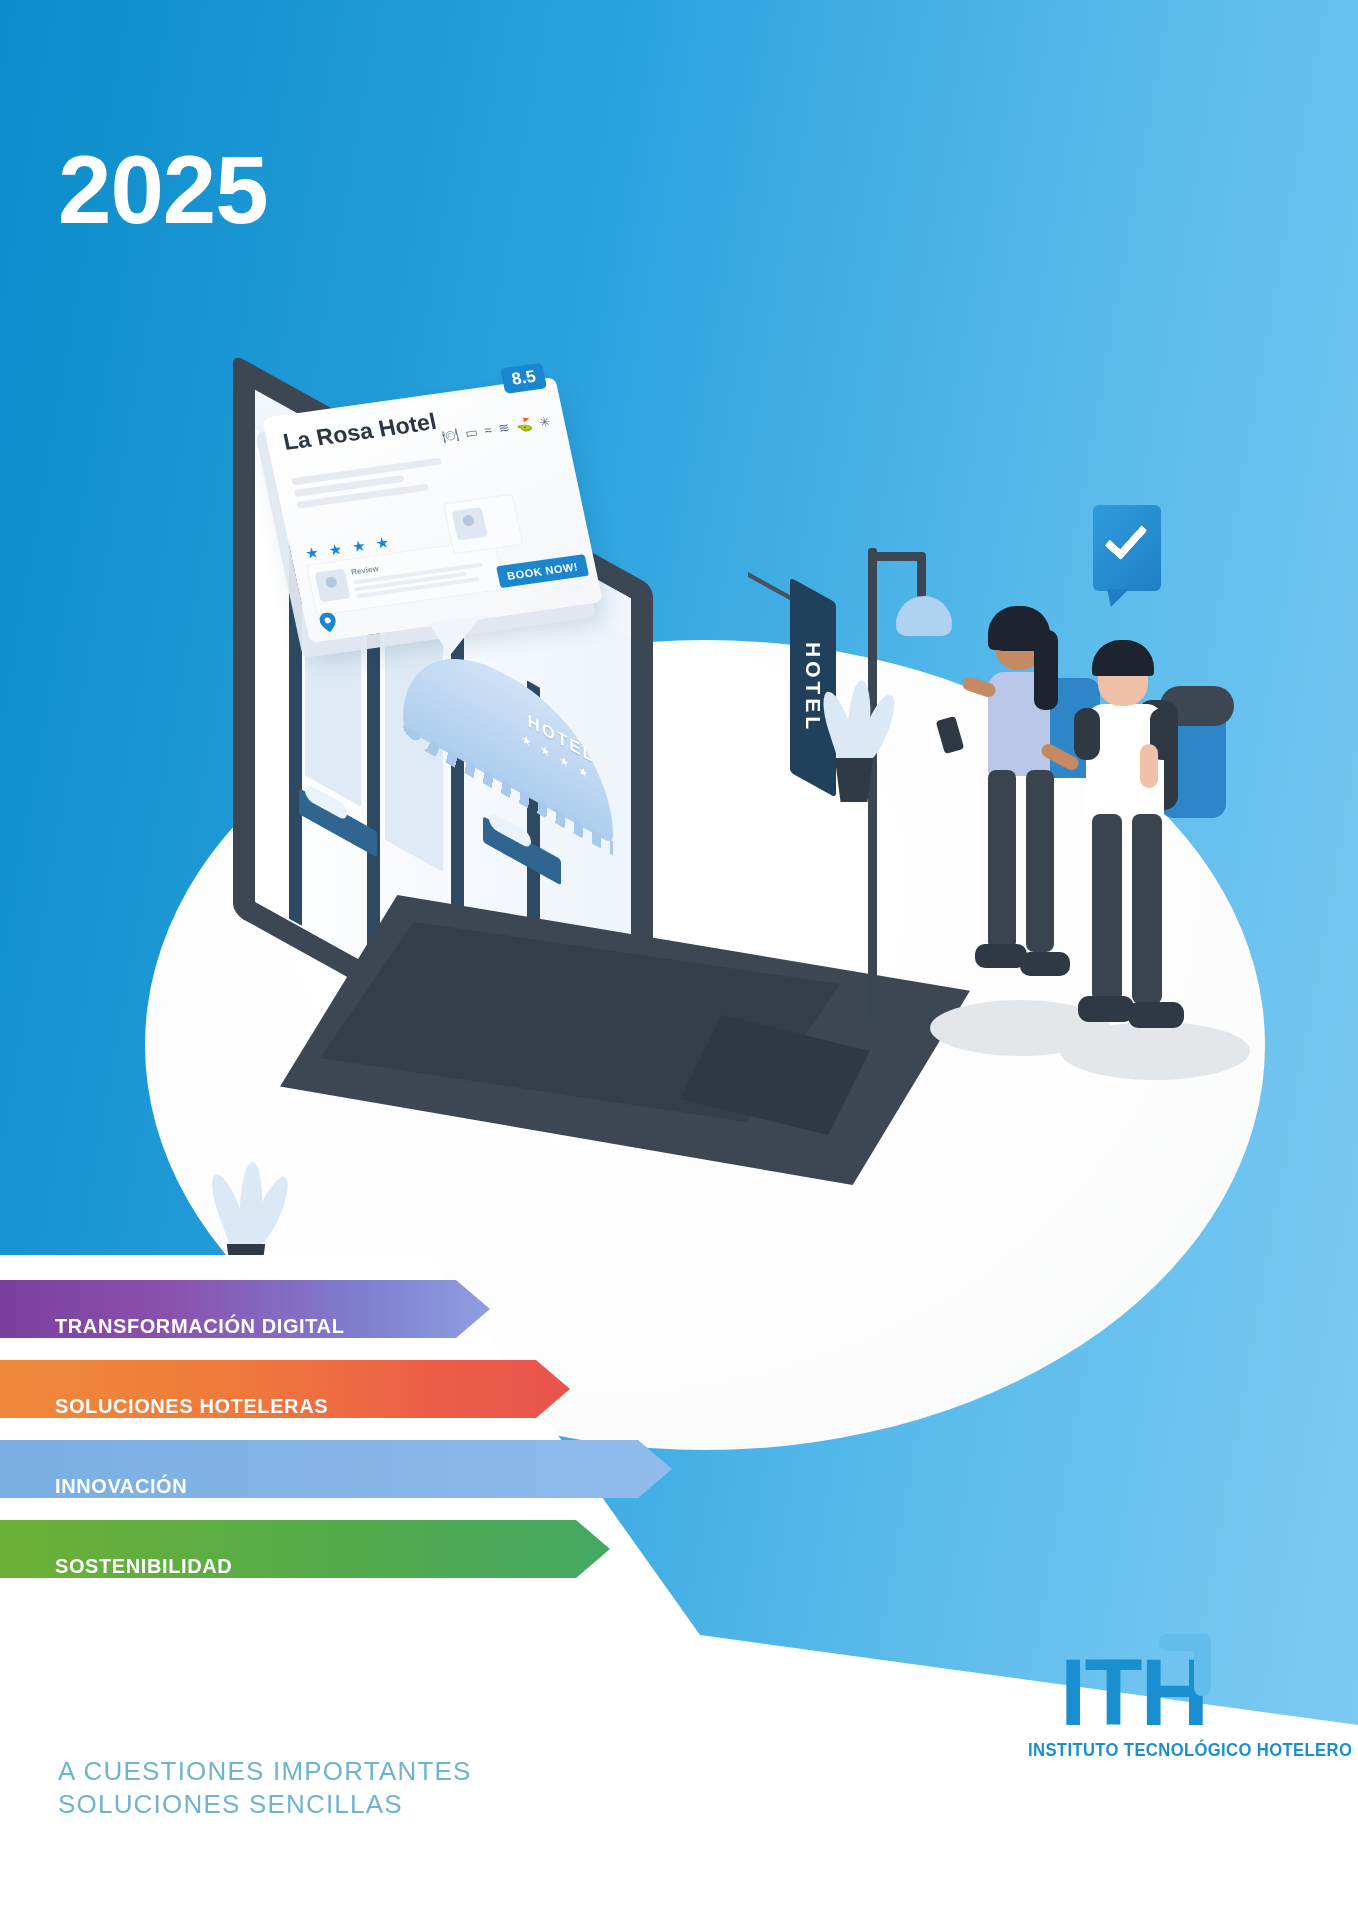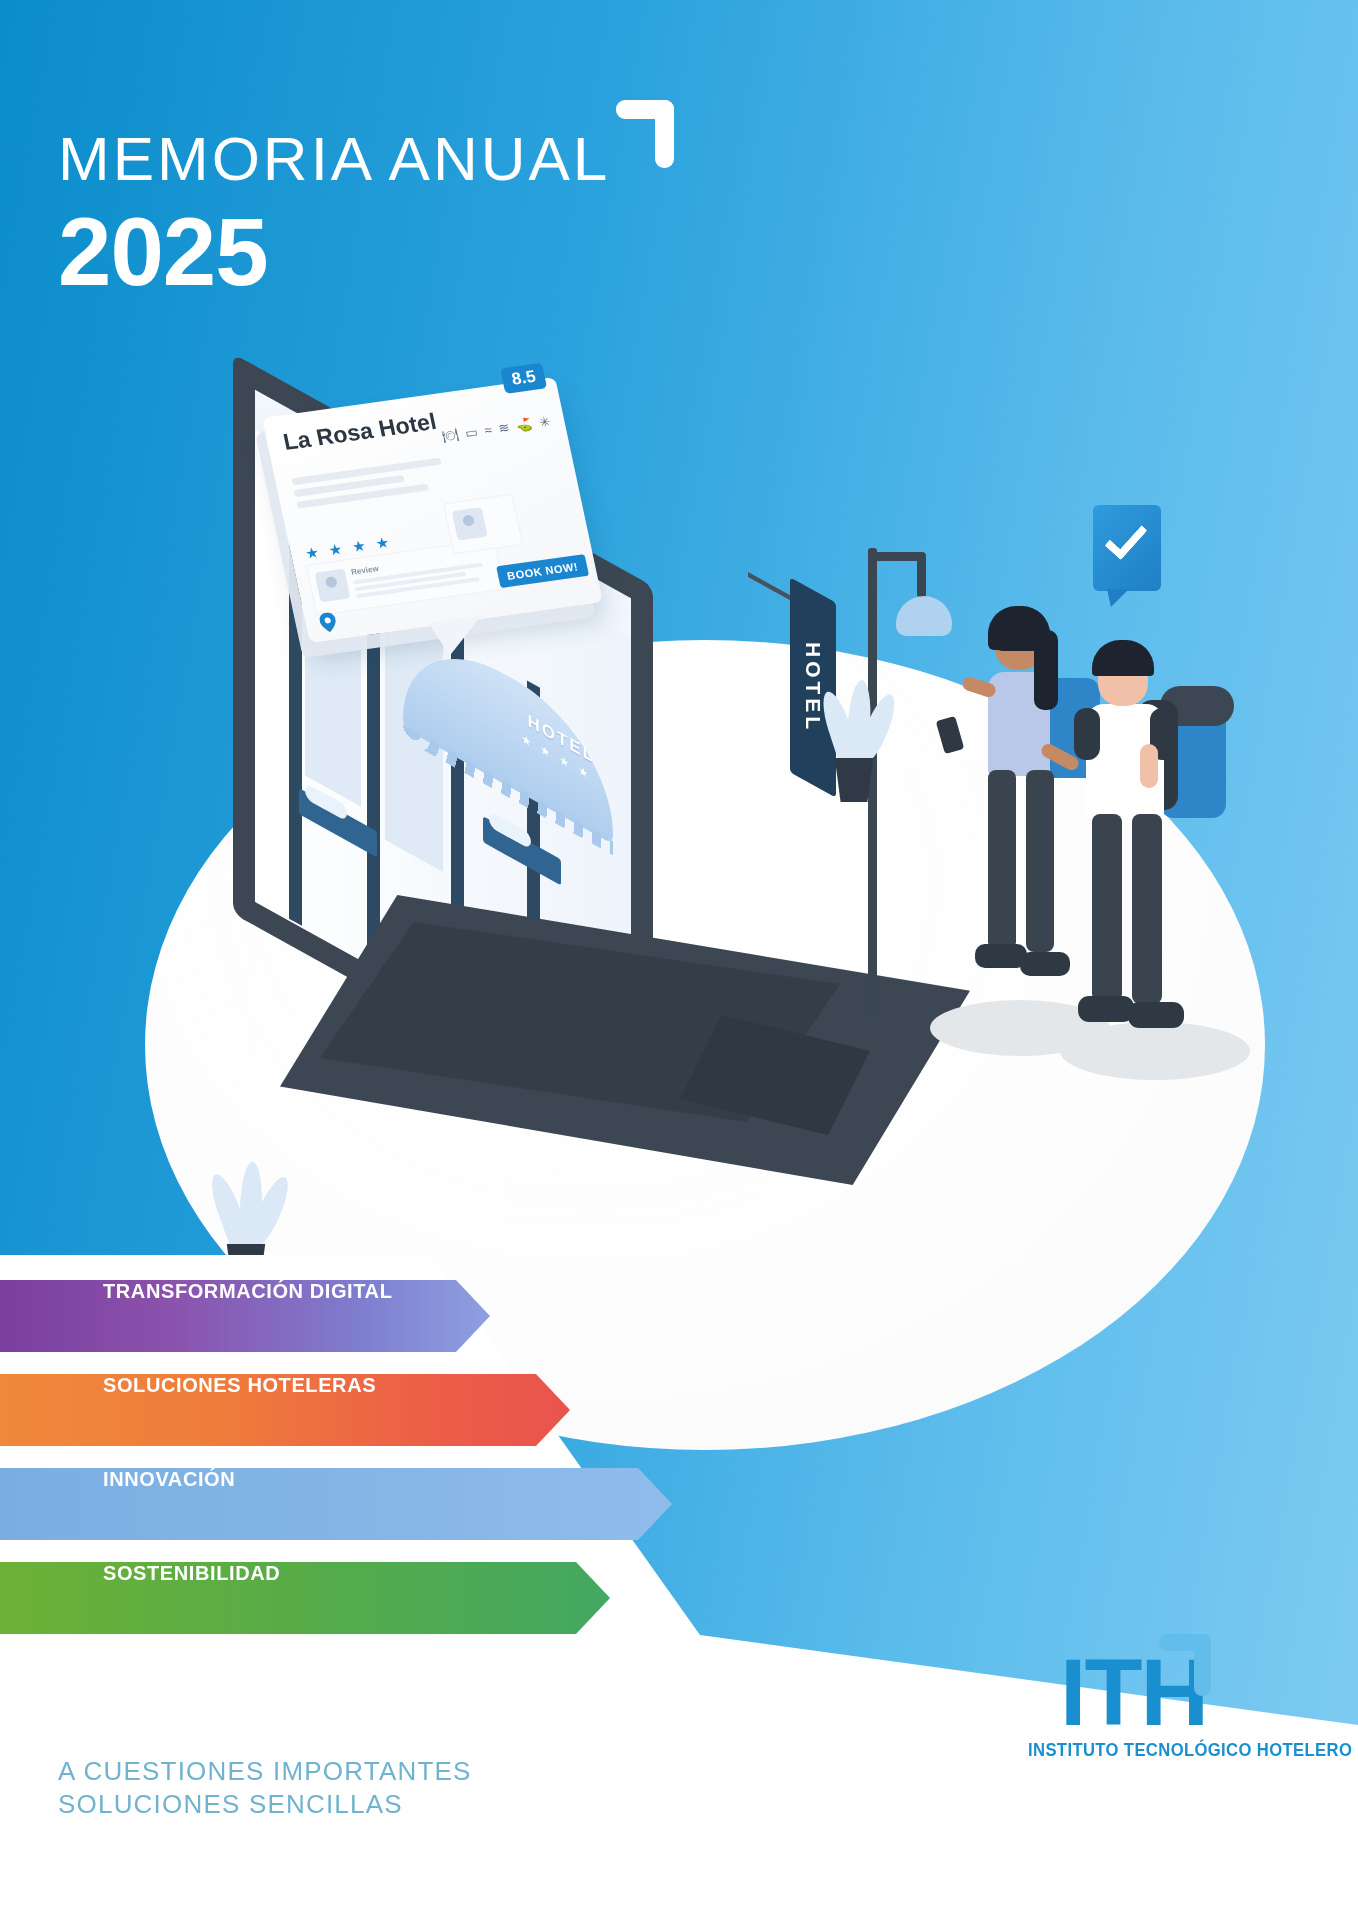--- a/index.html
+++ b/index.html
@@ -185,21 +185,21 @@
   .w-hair { position:absolute; background:#1d2430; }
 
   
   .pot { position:absolute; width:48px; height:44px; background:#2f3a46;
     clip-path:polygon(10% 0,90% 0,78% 100%,22% 100%); border-radius:4px;}
   .leaf { position:absolute; background:#dbe8f6; border-radius:50% 50% 50% 0; }
 
   
   .banners { position:absolute; left:0; top:1280px; width:620px; }
   .banner {
-    position:relative; height:72px; margin-bottom:22px; display:flex; align-items:flex-start;padding-left:48px;
+    position:relative; height:58px; margin-bottom:22px; display:flex; align-items:flex-end;
   }
   .banner .label {
     position:relative; z-index:2; color:#fff; font-weight:bold; font-size:20px;
     letter-spacing:.6px; padding-left:55px; white-space:nowrap;
   }
   .b1 { width:490px; background:linear-gradient(90deg,#7a3f9d 0%, #8b52ad 35%, #7e7fd0 75%, #8f9fe0 100%);
         clip-path:polygon(0 0, calc(100% - 34px) 0, 100% 50%, calc(100% - 34px) 100%, 0 100%); }
   .b2 { width:570px; background:linear-gradient(90deg,#f0893b 0%, #ef7b3b 40%, #ec5f47 75%, #e9534d 100%);
         clip-path:polygon(0 0, calc(100% - 34px) 0, 100% 50%, calc(100% - 34px) 100%, 0 100%); }
   .b3 { width:610px; background:linear-gradient(90deg,#6cb136 0%, #54ab4a 55%, #44a862 100%);
@@ -381,27 +381,20 @@
       <div class="leaf" style="left:218px; top:1172px; width:22px; height:78px; transform:rotate(-20deg);"></div>
       <div class="leaf" style="left:240px; top:1162px; width:22px; height:90px; transform:rotate(2deg);"></div>
       <div class="leaf" style="left:258px; top:1174px; width:22px; height:78px; transform:rotate(24deg);"></div>
       <div class="pot" style="left:222px; top:1244px;"></div>
     </div>
   </div>
 
   <div class="white-wedge2"></div>
 
   <div class="title-wrap">
-    <div class="title-line">
-      <div class="t-memoria">MEMORIA ANUAL</div>
-      <div class="corner-mark">
-        <div class="h"></div>
-          <div class="v"></div>
-      </div>
-    </div>
     <div class="t-year">2025</div>
   </div>
 
   <div class="banners">
     <div class="banner b1">
       <div class="label">TRANSFORMACIÓN DIGITAL</div>
     </div>
     <div class="banner b2">
       <div class="label">SOLUCIONES HOTELERAS</div>
     </div>

